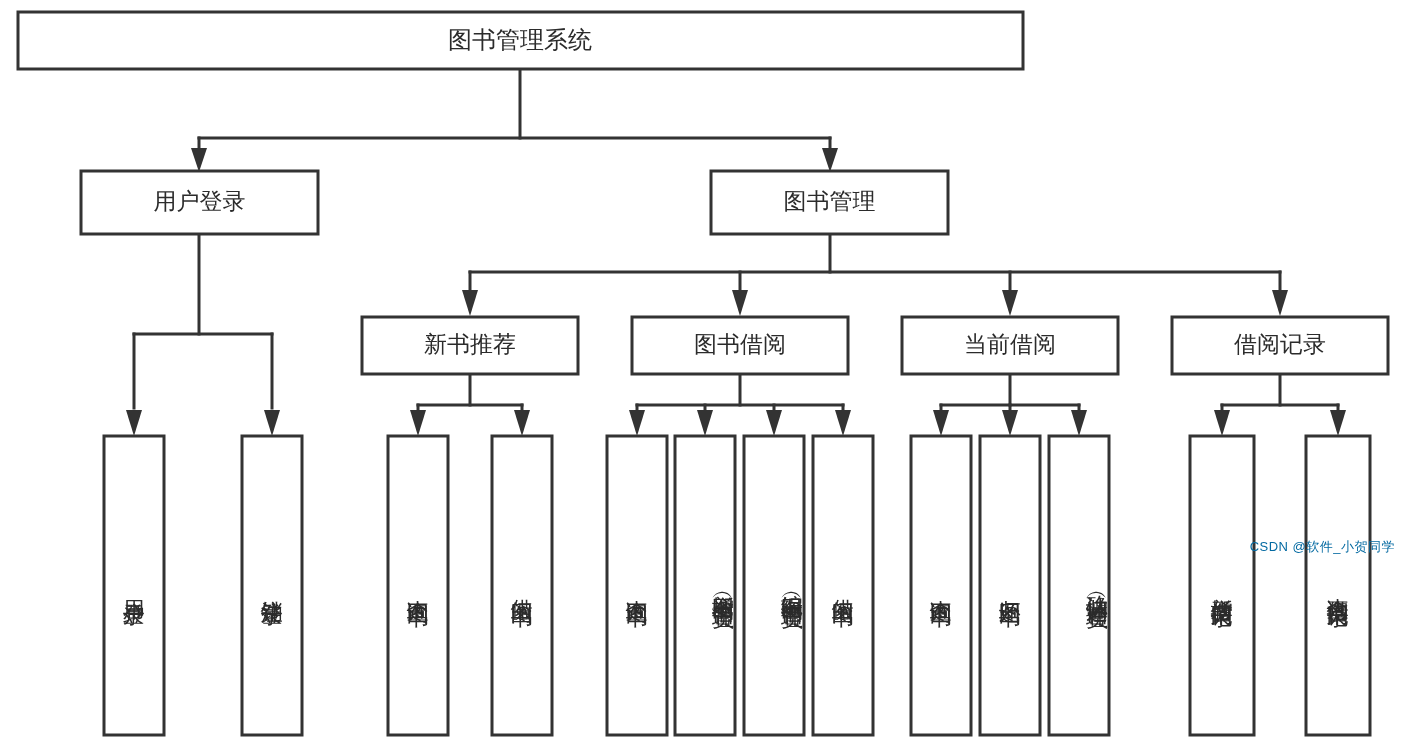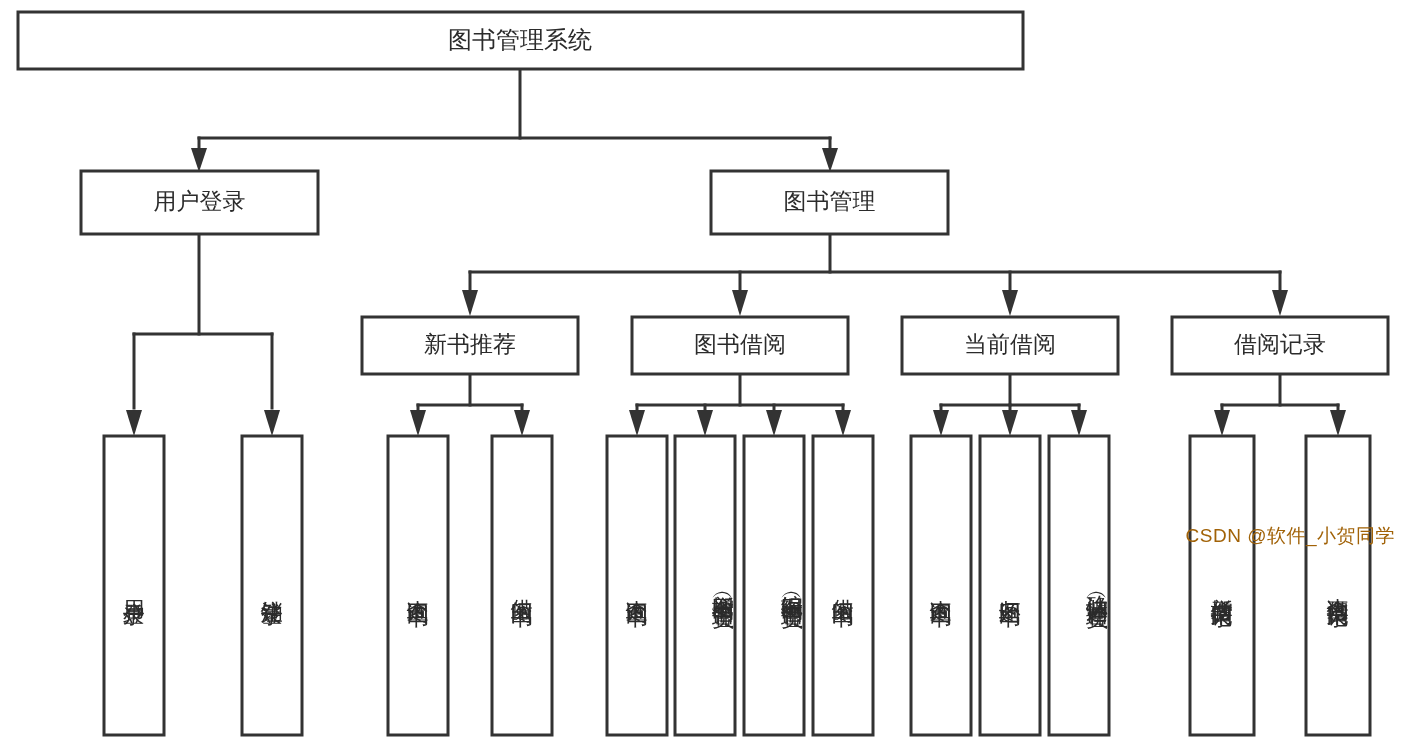--- a/index.html
+++ b/index.html
@@ -64,24 +64,24 @@
     font-size: 22px;
     line-height: 1.06;
     letter-spacing: 2px;
     color: #2b2b2b;
     white-space: nowrap;
     pointer-events: none;
   }
   .watermark {
     position: absolute;
     right: 10px;
-    bottom: 12px;
-    font-family: "Liberation Sans", "DejaVu Sans", sans-serif;
-    font-size: 19px;
-    color: #a16207;
+    bottom: 5px;
+    font-family: "Liberation Sans", "DejaVu Sans", sans-serif;
+    font-size: 13px;
+    color: #0369a1;
     letter-spacing: 0.5px;
     white-space: nowrap;
   }
 </style>
 </head>
 <body>
 
 <div id="diagram-root">
 
   <svg class="flow" viewBox="0 0 1405 747">

